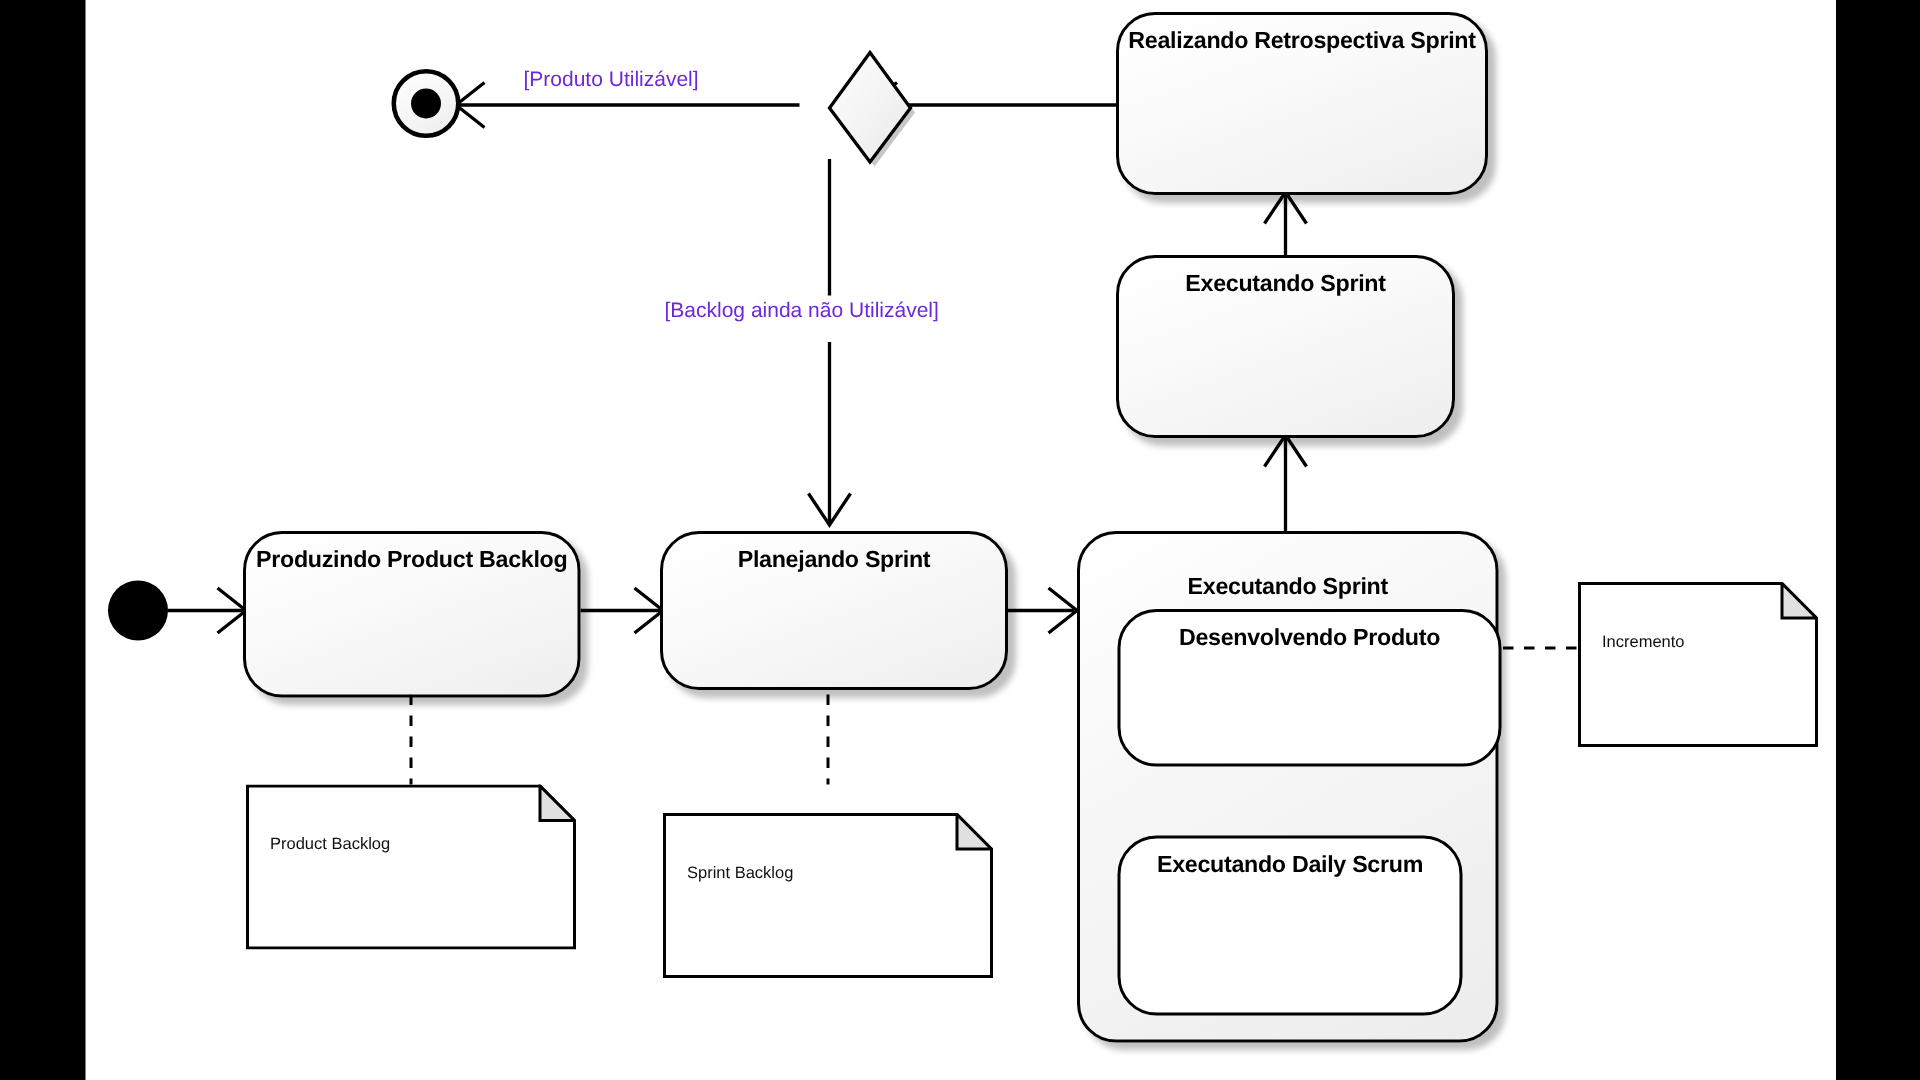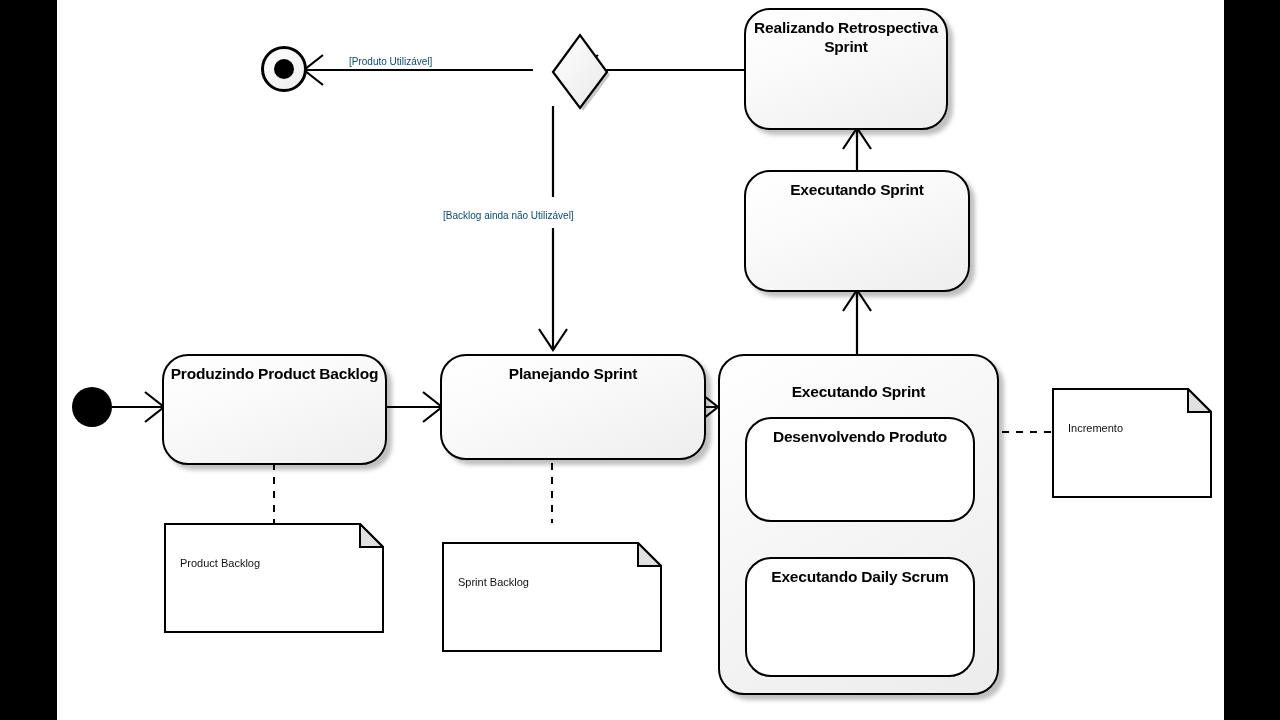--- a/index.html
+++ b/index.html
@@ -121,26 +121,25 @@
     position: absolute;
     font-size: 11px;
     color: #111111;
     font-weight: normal;
     white-space: nowrap;
   }
 
   
   .guard {
     position: absolute;
-    font-size: 10px;
-    color: #0c4a6e;
+    font-size: 14px;
+    color: #6d28d9;
     white-space: nowrap;
     background: #ffffff;
     padding: 0 4px;
-    margin-top: 12px;
   }
 </style>
 </head>
 <body>
 
 <div id="stage">
 
   <div class="bar" id="bar-left"></div>
   <div class="bar" id="bar-right"></div>
 
@@ -206,36 +205,36 @@
     </div>
 
     <div class="guard" style="left:288px; top:44px;">[Produto Utilizável]</div>
 
     <div class="guard" style="left:382px; top:198px;">[Backlog ainda não Utilizável]</div>
 
     <div class="node" style="left:105px; top:354px; width:225px; height:111px;">
       <span class="label">Produzindo Product Backlog</span>
     </div>
 
-    <div class="node" style="left:383px; top:354px; width:266px; height:106px;">
+    <div class="node" style="left:383px; top:354px; width:232px; height:106px;">
       <span class="label">Planejando Sprint</span>
     </div>
 
     <div class="node" style="left:687px; top:170px; width:226px; height:122px;">
       <span class="label">Executando Sprint</span>
     </div>
 
-    <div class="node" style="left:687px; top:8px; width:204px; height:122px;">
+    <div class="node" style="left:687px; top:8px; width:248px; height:122px;">
       <span class="label">Realizando Retrospectiva Sprint</span>
     </div>
 
     <div class="composite" style="left:661px; top:354px; width:281px; height:341px;">
       <span class="label">Executando Sprint</span>
 
-      <div class="node plain" style="left:25px; top:50px; width:230px; height:105px;margin-top:11px;">
+      <div class="node plain" style="left:25px; top:50px; width:256px; height:105px;">
         <span class="label">Desenvolvendo Produto</span>
       </div>
 
       <div class="node plain" style="left:25px; top:201px; width:230px; height:120px;">
         <span class="label">Executando Daily Scrum</span>
       </div>
     </div>
 
     <div class="note" style="left:107px; top:523px; width:220px; height:110px;">
       <svg width="220" height="110" viewBox="0 0 220 110">

